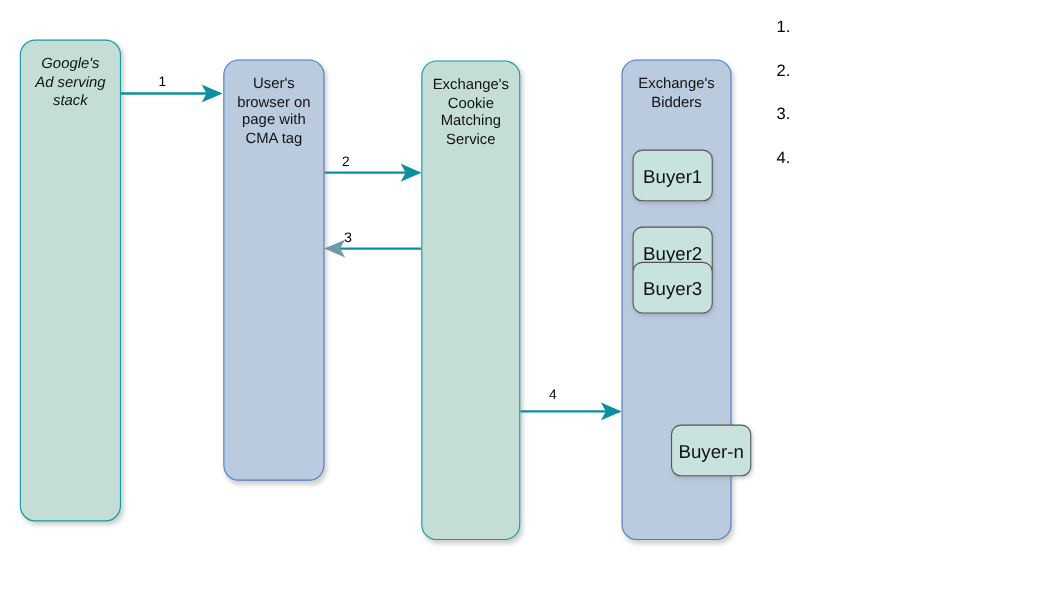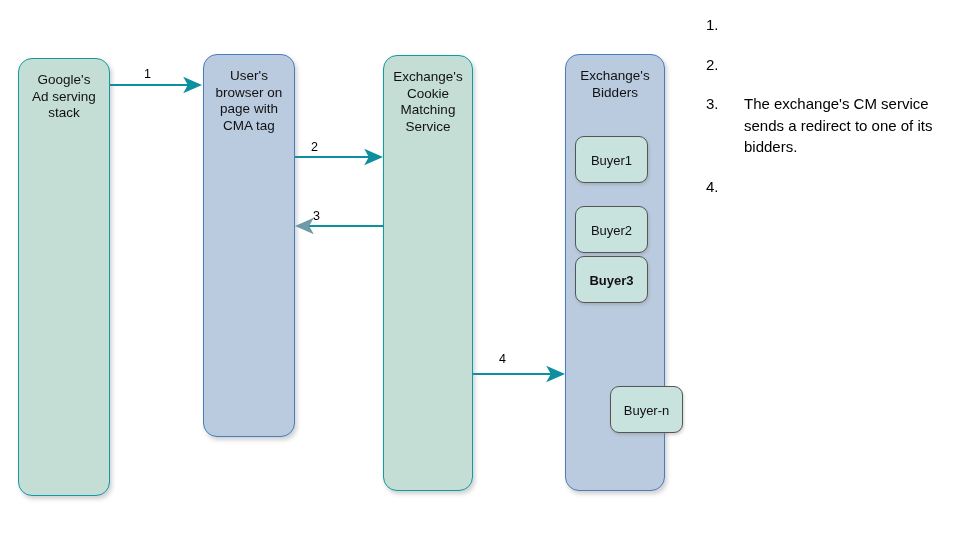--- a/index.html
+++ b/index.html
@@ -37,46 +37,46 @@
   }
   .lane.green {
     background: #c4ded6;
     border: 1.6px solid #0e9aa7;
   }
   .lane.blue {
     background: #bacbdf;
     border: 1.6px solid #4a7dbe;
   }
 
-  #lane-google { left: 18px;  top: 58px; width: 92px;  height: 438px; }
+  #lane-google { left: 18px;  top: 36px; width: 92px;  height: 438px; font-style: italic; }
   #lane-browser{ left: 203px; top: 54px; width: 92px;  height: 383px; }
   #lane-cms    { left: 383px; top: 55px; width: 90px;  height: 436px; }
   #lane-bidders{ left: 565px; top: 54px; width: 100px; height: 437px; }
 
   .lane-title { display: block; white-space: pre-line; }
 
   
   .buyer {
     position: absolute;
     box-sizing: border-box;
     width: 73px;
     height: 47px;
     left: 575px;
     background: #c8e3dd;
     border: 1.3px solid #555555;
     border-radius: 9px;
-    font-size: 13px;
+    font-size: 17px;
     line-height: 47px;
     text-align: center;
     color: #111111;
     box-shadow: 1px 2px 3px rgba(130,130,130,0.35);
   }
   #buyer-1 { top: 136px; }
   #buyer-2 { top: 206px; }
-  #buyer-3 { top: 256px; font-weight: bold; }
+  #buyer-3 { top: 238px; }
   #buyer-n { top: 386px; margin-left: 35px; }
 
   
   .arrow-label {
     position: absolute;
     font-size: 12.5px;
     line-height: 13px;
     color: #000000;
   }
   #label-1 { left: 144px; top: 68px; }
@@ -168,18 +168,17 @@
 
 <div id="steps">
   <div class="step">
     <div class="step-num">1.</div>
   </div>
   <div class="step">
     <div class="step-num">2.</div>
   </div>
   <div class="step">
     <div class="step-num">3.</div>
-    <div class="step-text">The exchange's CM service sends a redirect to one of its bidders.</div>
   </div>
   <div class="step">
     <div class="step-num">4.</div>
   </div>
 </div>
 
 </body></html>

